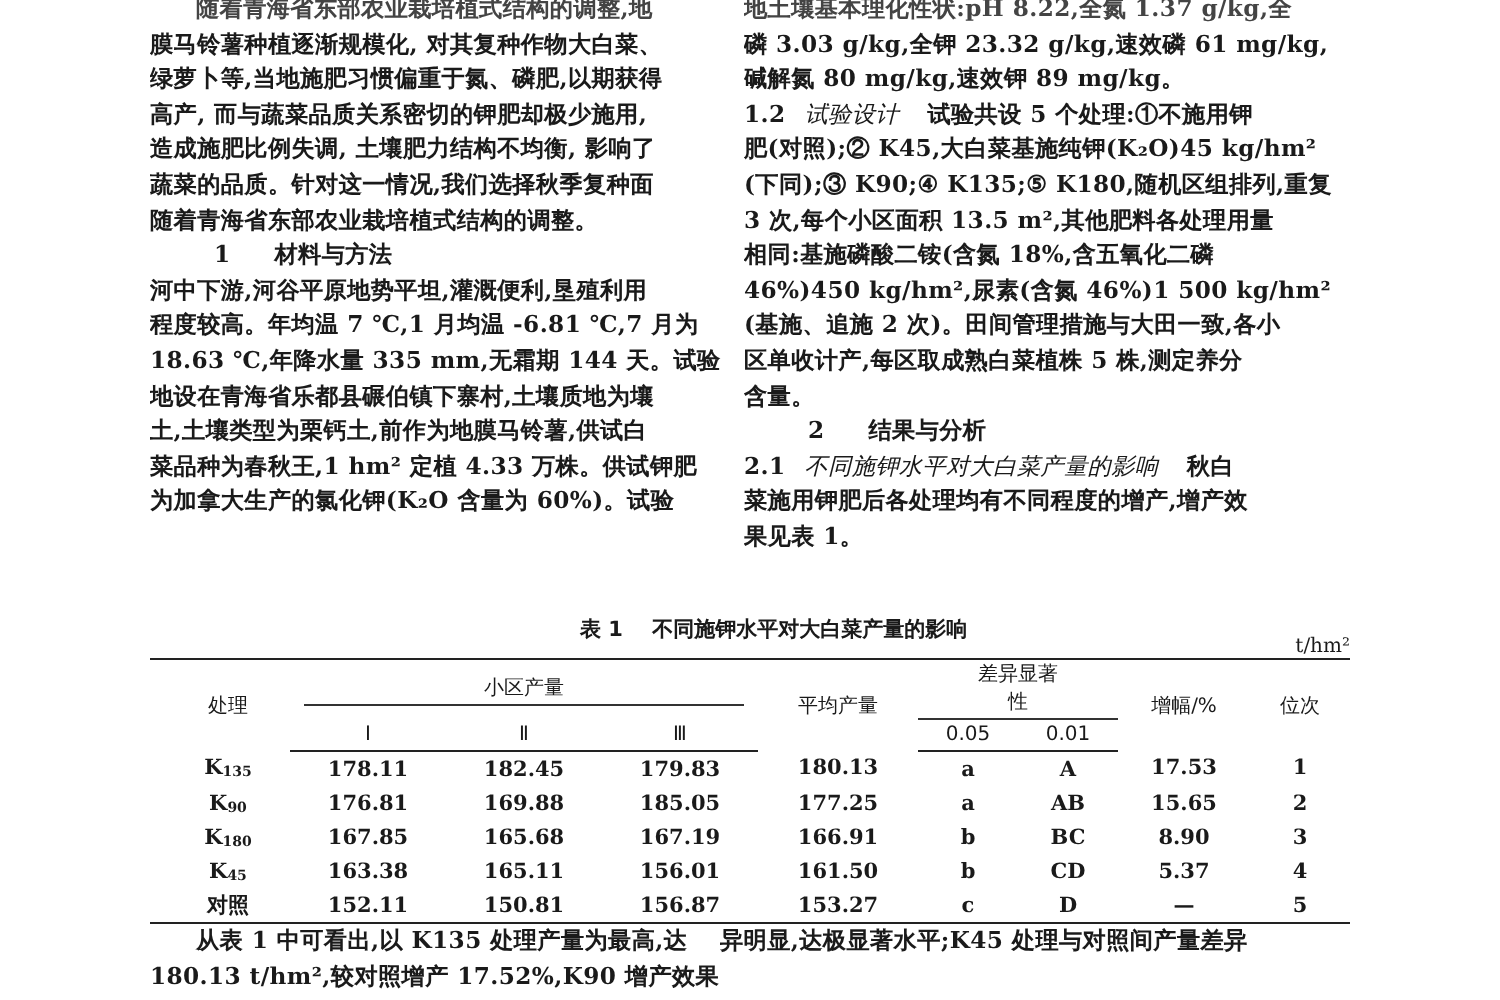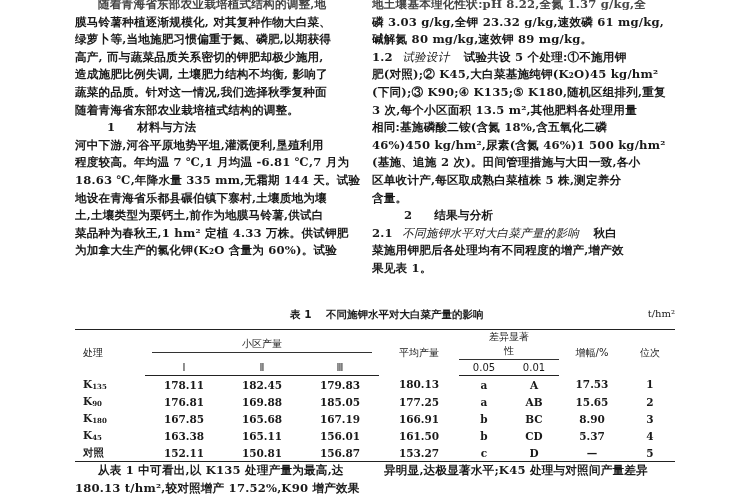--- a/index.html
+++ b/index.html
@@ -21,30 +21,30 @@
   .sec-num { display: inline-block; width: 26px; }
   .sub-title { font-family: "DejaVu Sans", "Liberation Sans", sans-serif; font-weight: normal; font-style: italic; margin-right: 10px; }
   .muted-cut { color: #444; }
 
   .table-caption {
     position: absolute; top: 308px; left: 75px; width: 600px;
     font-size: 10.5px; font-weight: bold;
     font-family: "DejaVu Sans", "Liberation Sans", sans-serif;
   }
   .table-caption .cap-text { position: absolute; left: 176px; top: 0; white-space: nowrap; margin-left: 39px; }
-  .table-caption .unit { position: absolute; right: 0; top: 0; font-weight: normal; font-size: 10px; font-family: "DejaVu Serif", serif; }
+  .table-caption .unit { position: absolute; right: 0; top: 10px; font-weight: normal; font-size: 10px; font-family: "DejaVu Serif", serif; }
 
   table.data {
     position: absolute; left: 75px; top: 329px; width: 600px;
     border-collapse: collapse; font-size: 10.5px; font-weight: bold;
     border-top: 1.6px solid #222; border-bottom: 1.6px solid #222;
   }
   table.data th, table.data td { text-align: center; padding: 0; height: 17px; }
   table.data th { font-weight: normal; font-family: "DejaVu Sans", "Liberation Sans", sans-serif; font-size: 10px; }
-  table.data td.first, table.data th.first { text-align: left; padding-left: 8px; }
+  table.data td.first, table.data th.first { text-align: center; padding-left: 8px; }
   table.data thead tr.h2 th { border-bottom: 1.2px solid #222; height: 15px; }
   .grp-line { display: inline-block; border-bottom: 1px solid #333; padding: 0 28px 1px 28px; }
   .grp-line.wide { padding: 0 90px 1px 90px; }
   sub { font-size: 7px; vertical-align: -1px; }
 </style>
 </head>
 <body>
 
 <div class="page">
 
@@ -191,17 +191,17 @@
         <td>—</td>
         <td>5</td>
       </tr>
     </tbody>
   </table>
 
   <div class="col" style="left:75px; top:462px; width:292px;">
     <div class="line indent">从表 1 中可看出,以 K135 处理产量为最高,达</div>
     <div class="line">180.13 t/hm²,较对照增产 17.52%,K90 增产效果</div>
   </div>
-  <div class="col" style="left:384px; top:462px; width:295px;">
+  <div class="col" style="left:360px; top:462px; width:295px;">
     <div class="line">异明显,达极显著水平;K45 处理与对照间产量差异</div>
   </div>
 
 </div>
 
 </body></html>

